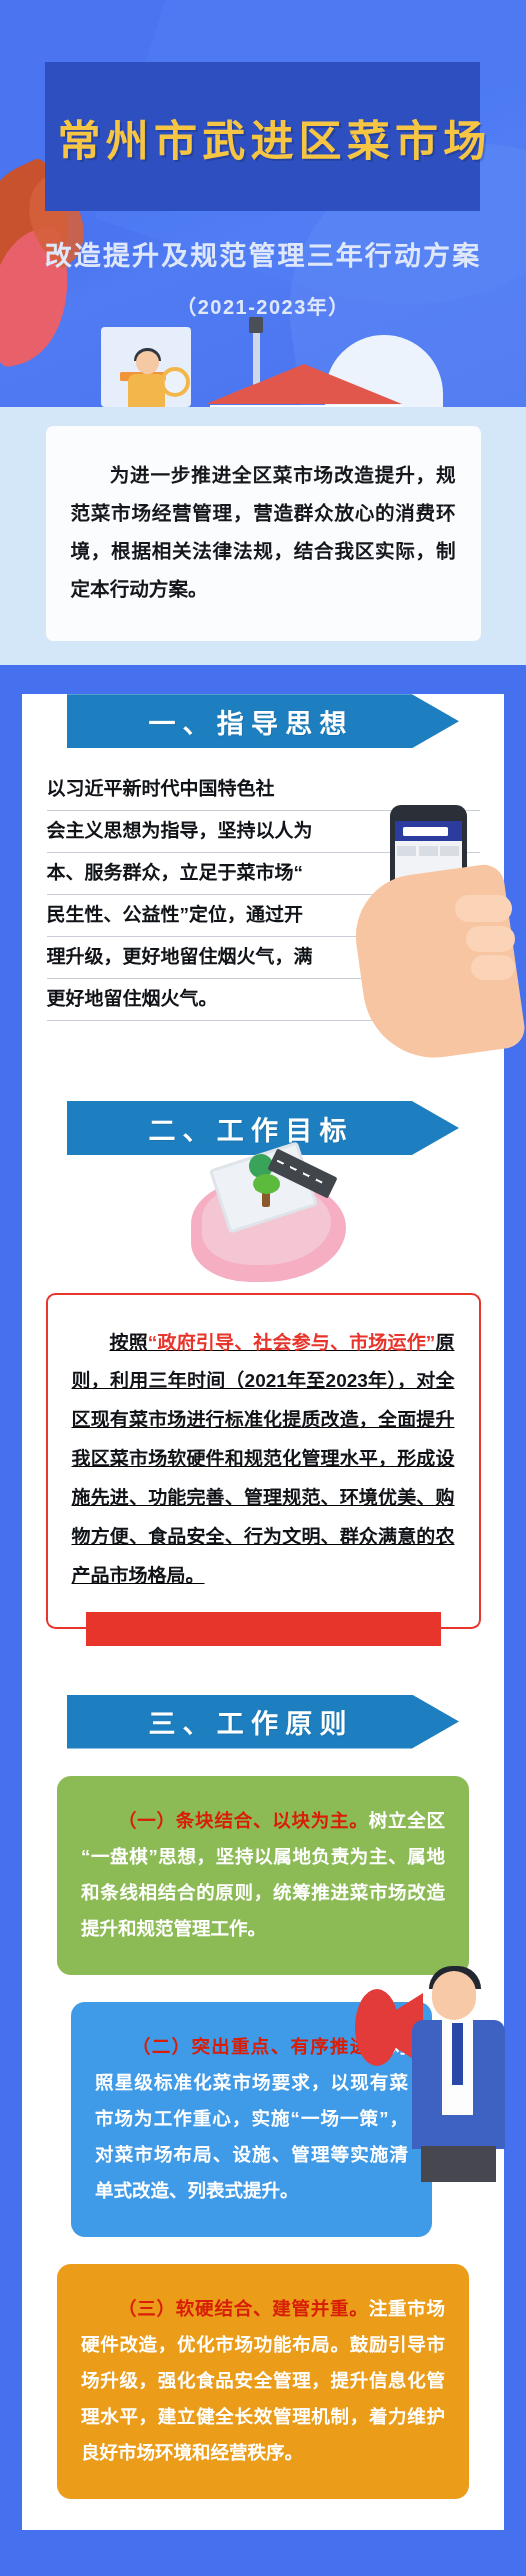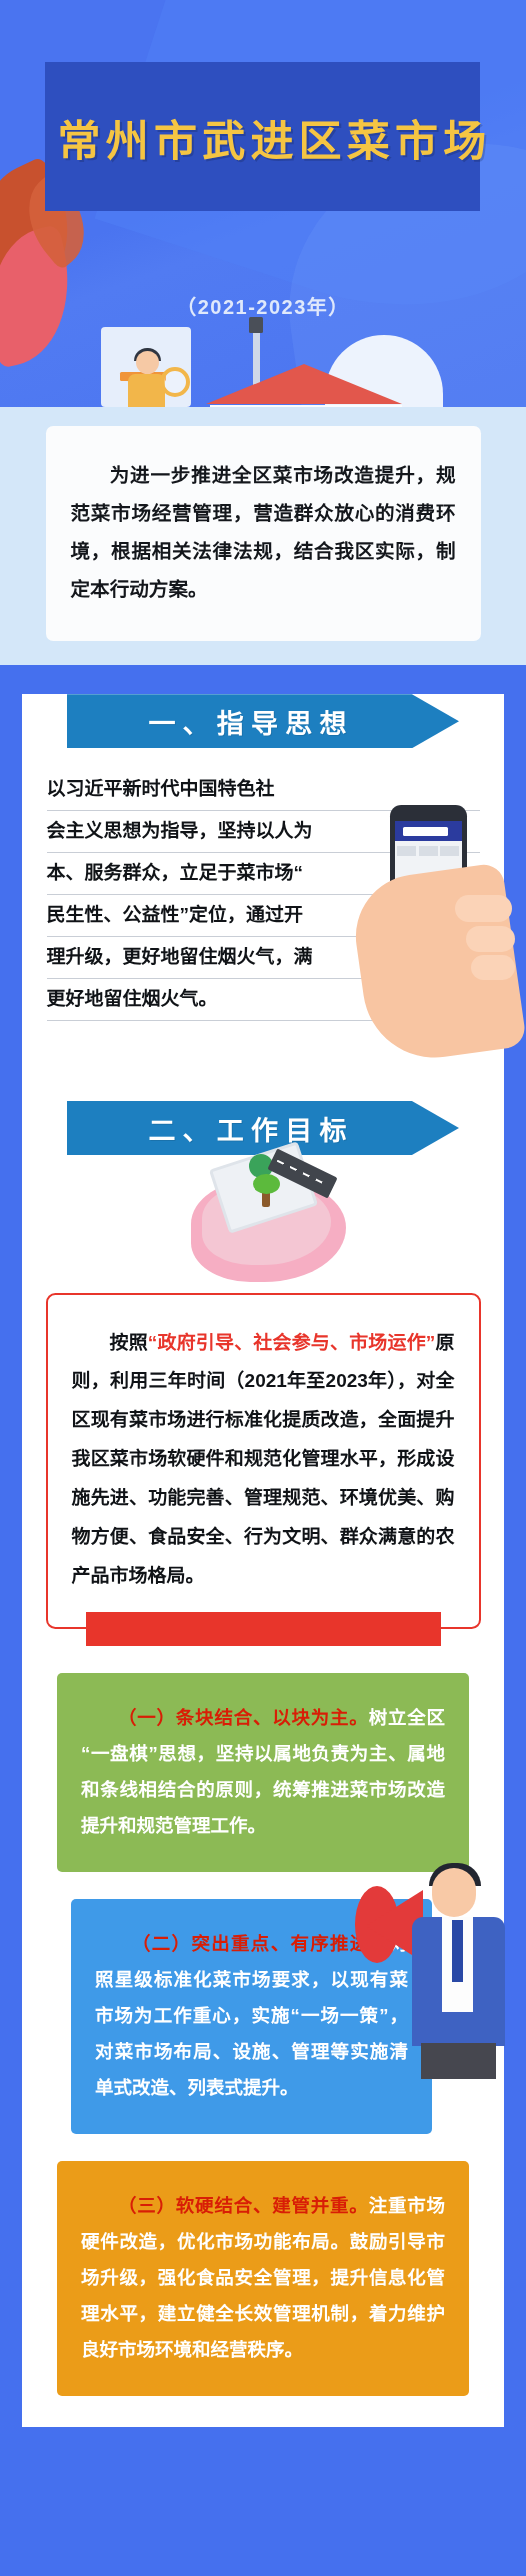--- a/index.html
+++ b/index.html
@@ -104,27 +104,27 @@
             transform:rotate(-18deg); border-radius:4.1px; border:3.1px solid #dfe4ea; }
   .road { position:absolute; left:222px; top:-17.5px; width:67px; height:23px; background:#41454c;
           transform:rotate(26deg); border-radius:2.1px; }
   .road:after { content:""; position:absolute; left:5.2px; top:9.8px; right:5.2px; height:2.6px;
           background:repeating-linear-gradient(90deg,#fff 0 7.2px,transparent 7.2px 14.4px); }
   .tree { position:absolute; left:202px; top:-25px; width:24px; height:24px; background:#3aa35a; border-radius:50%; }
   .tree2{ position:absolute; left:215px; top:1px; width:8.2px; height:27px; background:#8b5a2b; border-radius:2.1px;}
   .tree3{ position:absolute; left:206px; top:-5.2px; width:27px; height:20.6px; background:#5cba3c; border-radius:50%; }
 
   .goalbox { position:relative; width:435px; margin:-15.5px auto 0; border:2.6px solid #e8352b;
-             border-radius:9.3px; background:#ffffff; padding:29px 24px 31px; }
+             border-radius:9.3px; background:#ffffff; padding:29px 24px 31px;text-decoration:underline; }
   .goalbox p { font-size:19px; line-height:2.05; color:#101317; text-align:justify; text-indent:2em; font-weight:bold; }
   .hl-red { color:#e8352b; }
   .redbar { width:355px; height:34px; background:#e8352b; margin:-17.5px auto 0; position:relative; z-index:3; }
 
   
-  .pr { position:relative; width:435px; margin:27px auto 0; border-radius:5px; padding:27px 24px 28px; }
+  .pr { position:relative; width:435px; margin:27px auto 0; border-radius:14px; padding:27px 24px 28px; }
   .pr p { font-size:18.5px; line-height:1.95; color:#ffffff; text-align:justify; text-indent:2em; font-weight:bold; }
   .pr .ti { color:#d81e06; }
   .pr-green  { background:#8cba55; width:412px; }
   .pr-blue   { background:#3f9ae8; width:361px; margin-left:49px; }
   .pr-orange { background:#eb9c18; width:412px; }
 
   .mega { position:absolute; right:-88px; top:-36px; width:165px; height:242px; }
   .mega-cone { position:absolute; left:11.3px; top:27px; width:0; height:0;
                border-top:36px solid transparent; border-bottom:36px solid transparent;
                border-right:57px solid #e33a3a; }
@@ -144,20 +144,21 @@
   <div class="hero">
     <div class="hero-swoosh"></div>
     <div class="hero-swoosh2"></div>
     <div class="leaf leaf-a"></div>
     <div class="leaf leaf-b"></div>
     <div class="leaf leaf-c"></div>
 
     <div class="title-plate">
       <span class="title-main">常州市武进区菜市场</span>
     </div>
+    <div class="title-sub">改造提升及规范管理三年行动方案</div>
     <div class="title-period">（2021-2023年）</div>
 
     <div class="illus-mkt">
       <div class="mkt-board">
           <i></i>
         </div>
       <div class="mkt-hill"></div>
       <div class="mkt-pole"></div>
       <div class="mkt-poletop"></div>
       <div class="mkt-roof"></div>
@@ -221,20 +222,24 @@
       <div class="tree2"></div>
       <div class="tree3"></div>
       <div class="road"></div>
     </div>
 
     <div class="goalbox">
       <p><span>按照</span><span class="hl-red">“政府引导、社会参与、市场运作”</span><span>原则，利用三年时间（2021年至2023年），对全区现有菜市场进行标准化提质改造，全面提升我区菜市场软硬件和规范化管理水平，形成设施先进、功能完善、管理规范、环境优美、购物方便、食品安全、行为文明、群众满意的农产品市场格局。</span></p>
     </div>
     <div class="redbar"></div>
 
+    <div class="sec-head" style="margin-top:49px;">
+      <div class="sec-arrow"></div>
+      <div class="sec-label">三、工作原则</div>
+    </div>
 
     <div class="pr pr-green">
       <p><span class="ti">（一）</span><span class="ti">条块结合、以块为主。</span><span>树立全区“一盘棋”思想，坚持以属地负责为主、属地和条线相结合的原则，统筹推进菜市场改造提升和规范管理工作。</span></p>
     </div>
 
     <div class="pr pr-blue">
       <div class="mega">
         <div class="mega-disc"></div>
           <div class="mega-cone"></div>
         <div class="mg-hair"></div>

